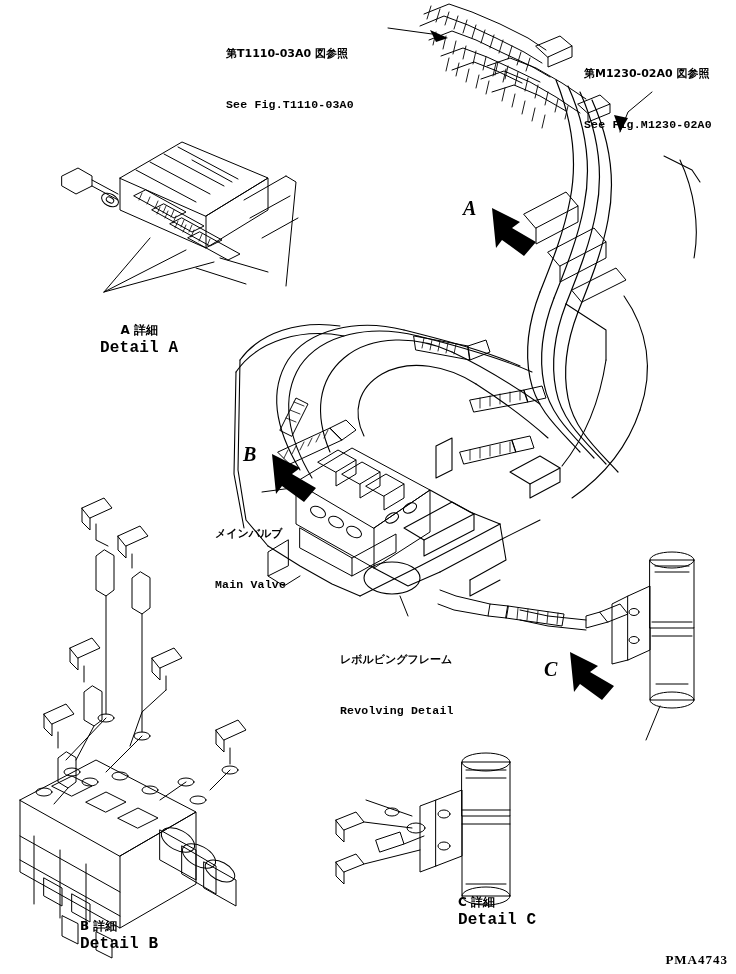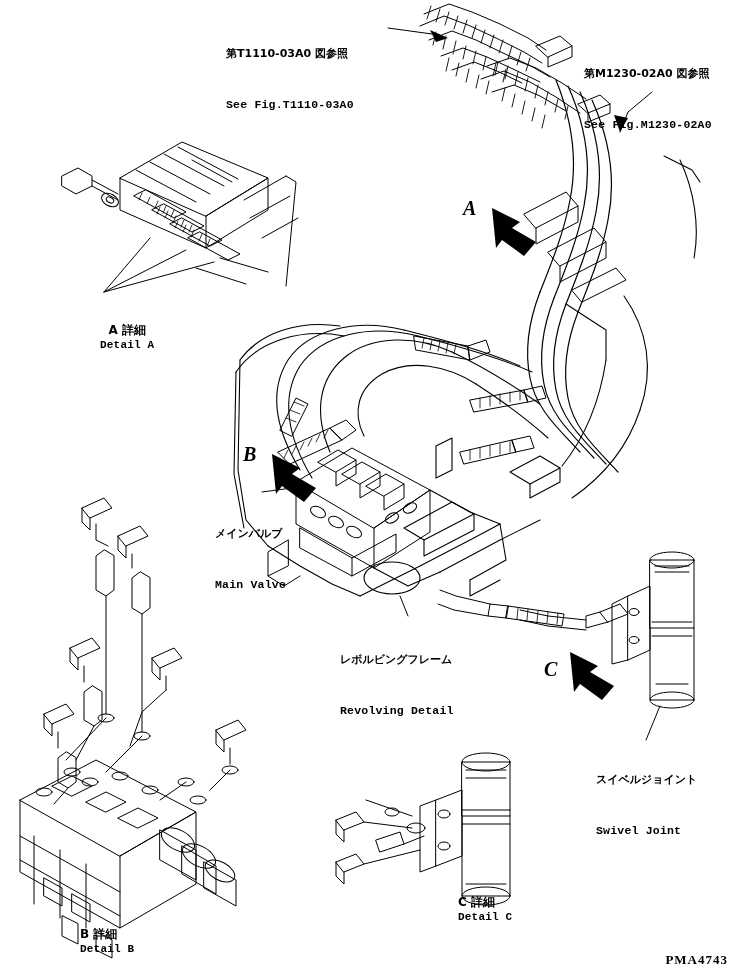--- a/index.html
+++ b/index.html
@@ -10,21 +10,21 @@
   .lbl{position:absolute;white-space:pre;line-height:1.18;}
   .jp{font-family:"DejaVu Sans",sans-serif;font-size:11px;letter-spacing:0px;}
   .en{font-family:Liberation Mono, monospace;font-size:11.5px;letter-spacing:0.2px;}
   .bold{font-weight:bold;}
   .callout{position:absolute;font-family:"Liberation Serif",serif;
            font-weight:bold;font-style:italic;font-size:20px;}
   .partno{position:absolute;right:8px;bottom:6px;font-family:"Liberation Serif",serif;
           font-size:13px;font-weight:bold;letter-spacing:1px;}
   .detcap{position:absolute;text-align:left;}
   .detcap .jp{font-size:12px;font-weight:bold;}
-  .detcap .en{font-size:11px;font-weight:bold;}
+  .detcap .en{font-size:16px;font-weight:bold;}
 </style>
 </head>
 <body>
 
 <div id="stage">
 
   <svg id="art" viewBox="0 0 736 974">
     <g fill="none" stroke="#000" stroke-width="1" stroke-linecap="round" stroke-linejoin="round">
 
       <g stroke-width="1">
@@ -460,26 +460,22 @@
   <div class="lbl" style="left:204px;top:490px;margin-left:11px;">
     <div class="jp bold">メインバルブ</div>
     <div class="en bold">Main Valve</div>
   </div>
 
   <div class="lbl" style="left:340px;top:616px;">
     <div class="jp bold">レボルビングフレーム</div>
     <div class="en bold">Revolving Detail</div>
   </div>
 
-  <div class="lbl" style="left:596px;top:736px;">
-    <div class="jp bold">スイベルジョイント</div>
-    <div class="en bold">Swivel Joint</div>
-  </div>
-
-  <div class="detcap" style="left:80px;top:918px;margin-top:8px;">
+
+  <div class="detcap" style="left:80px;top:918px;">
     <div class="jp">B 詳細</div>
     <div class="en">Detail B</div>
   </div>
 
   <div class="detcap" style="left:458px;top:894px;">
     <div class="jp">C 詳細</div>
     <div class="en">Detail C</div>
   </div>
 
   <div class="partno">PMA4743</div>

